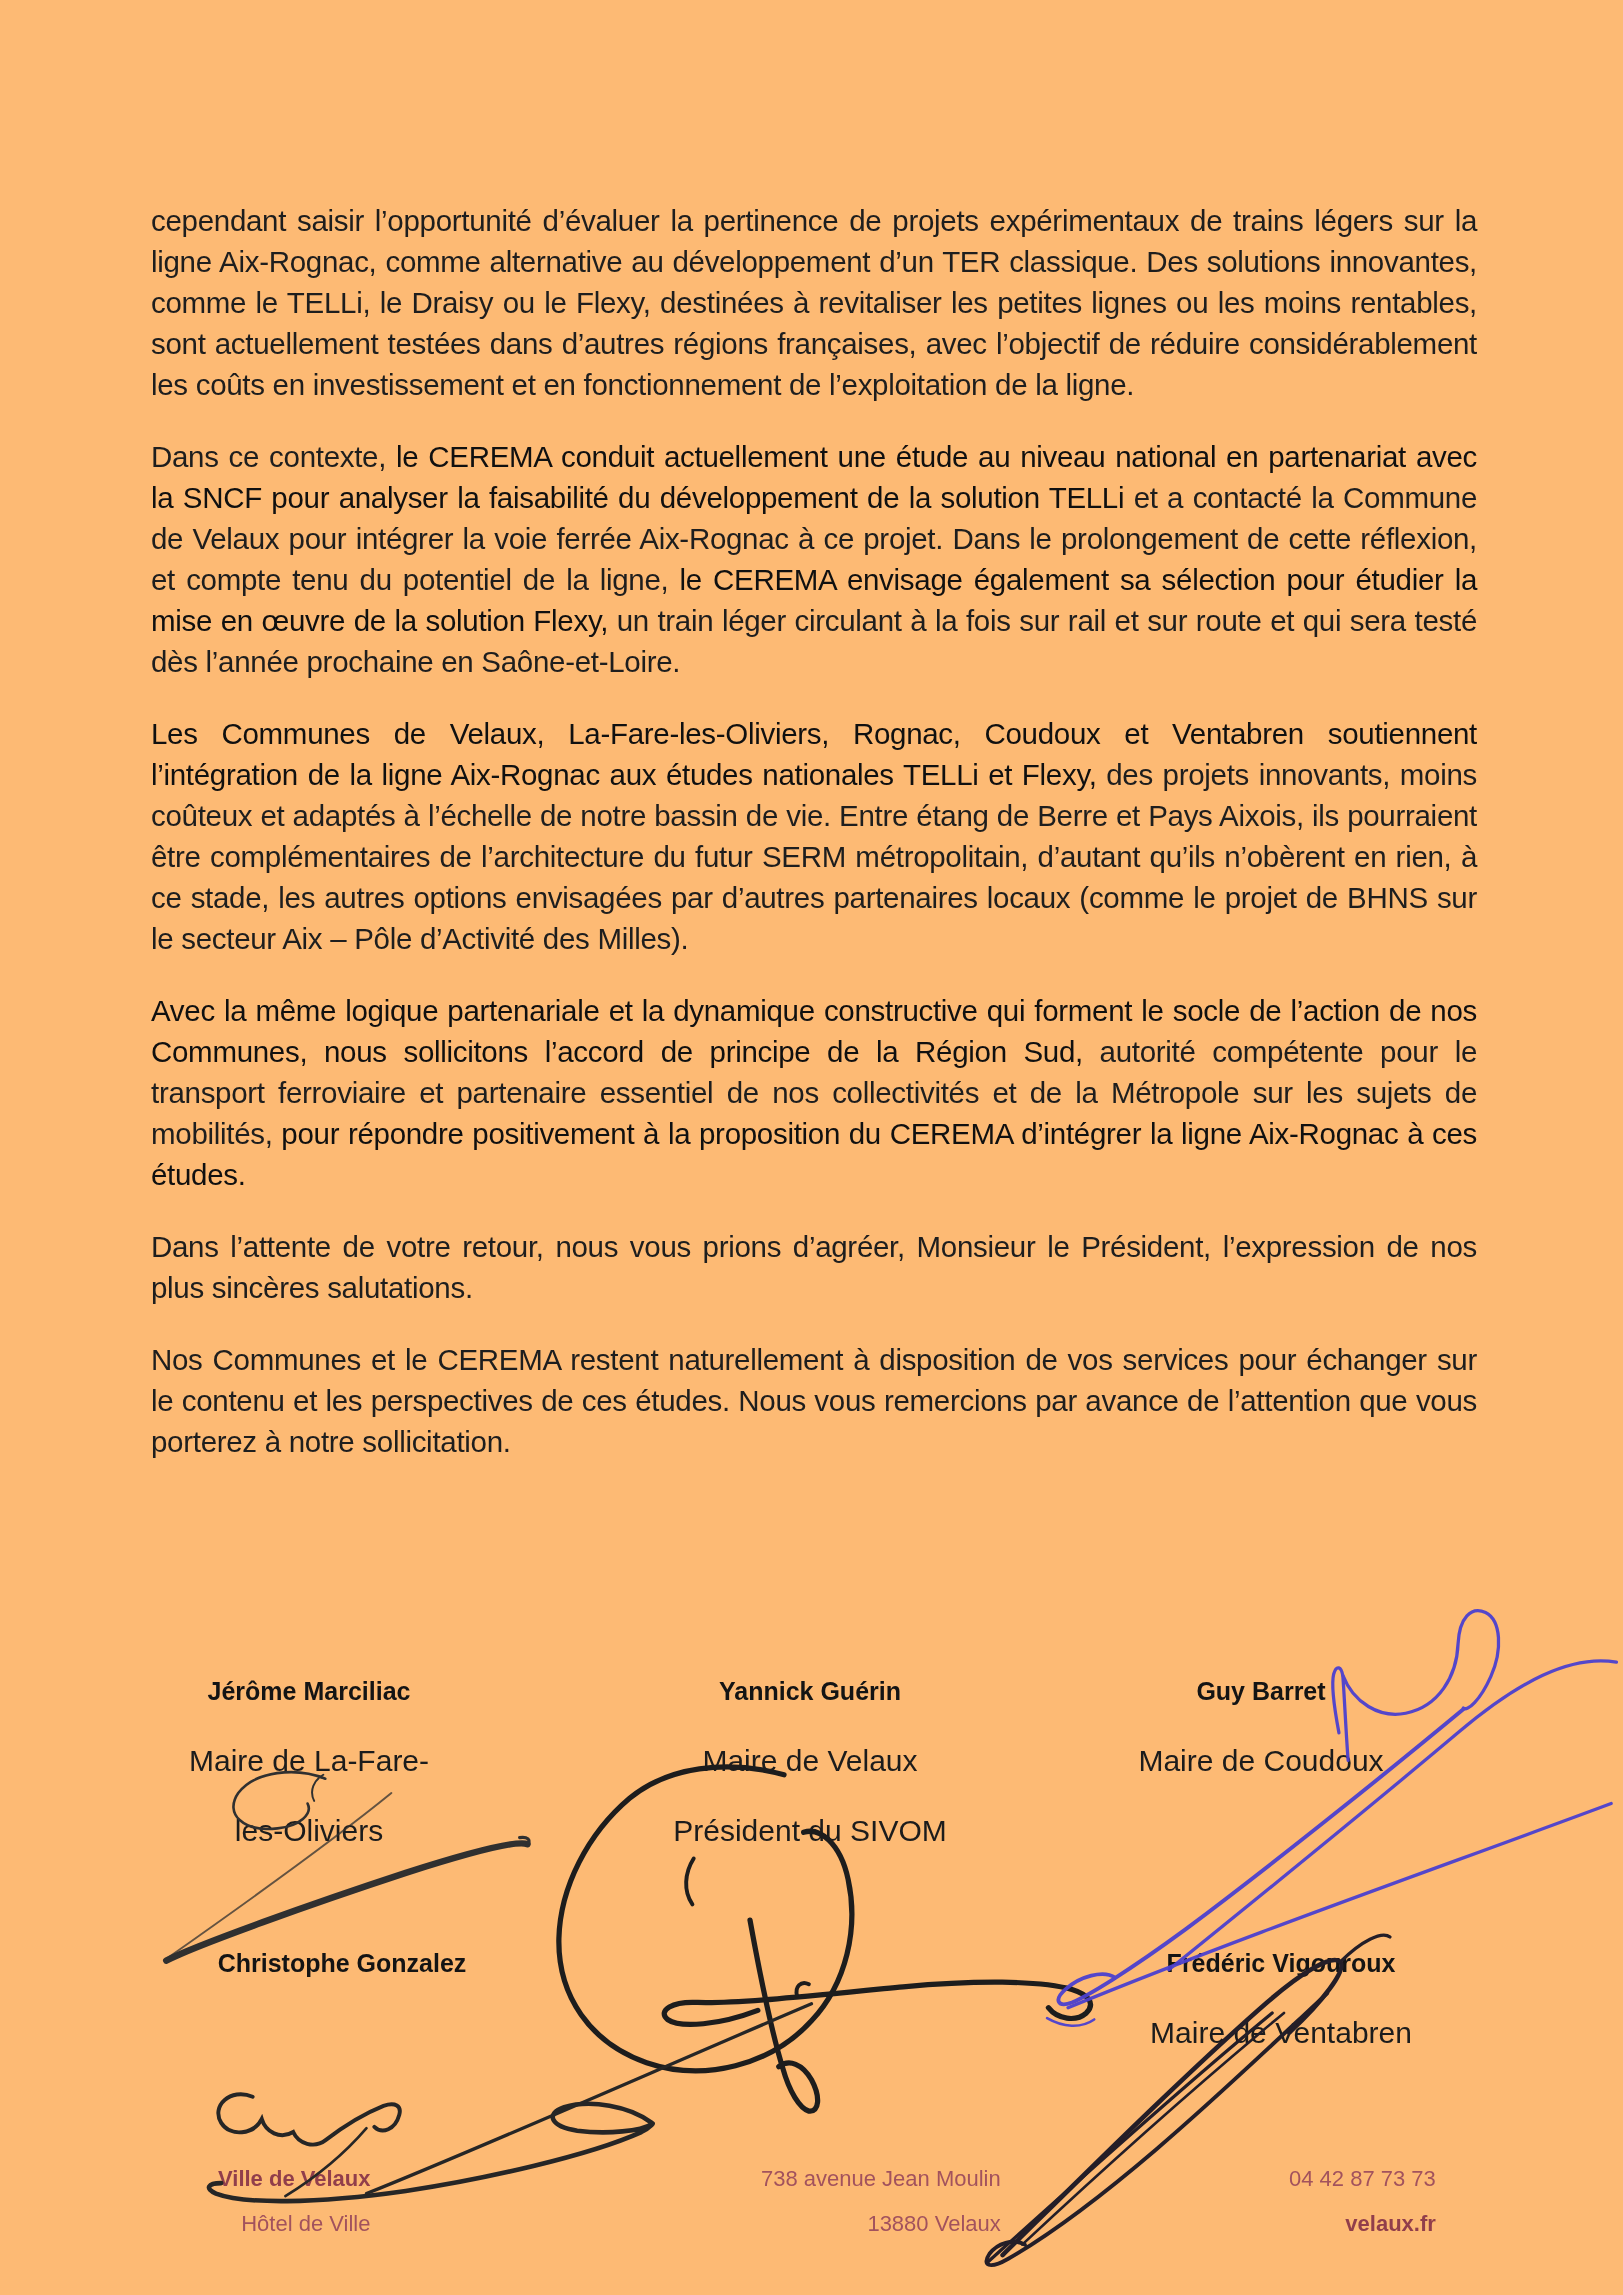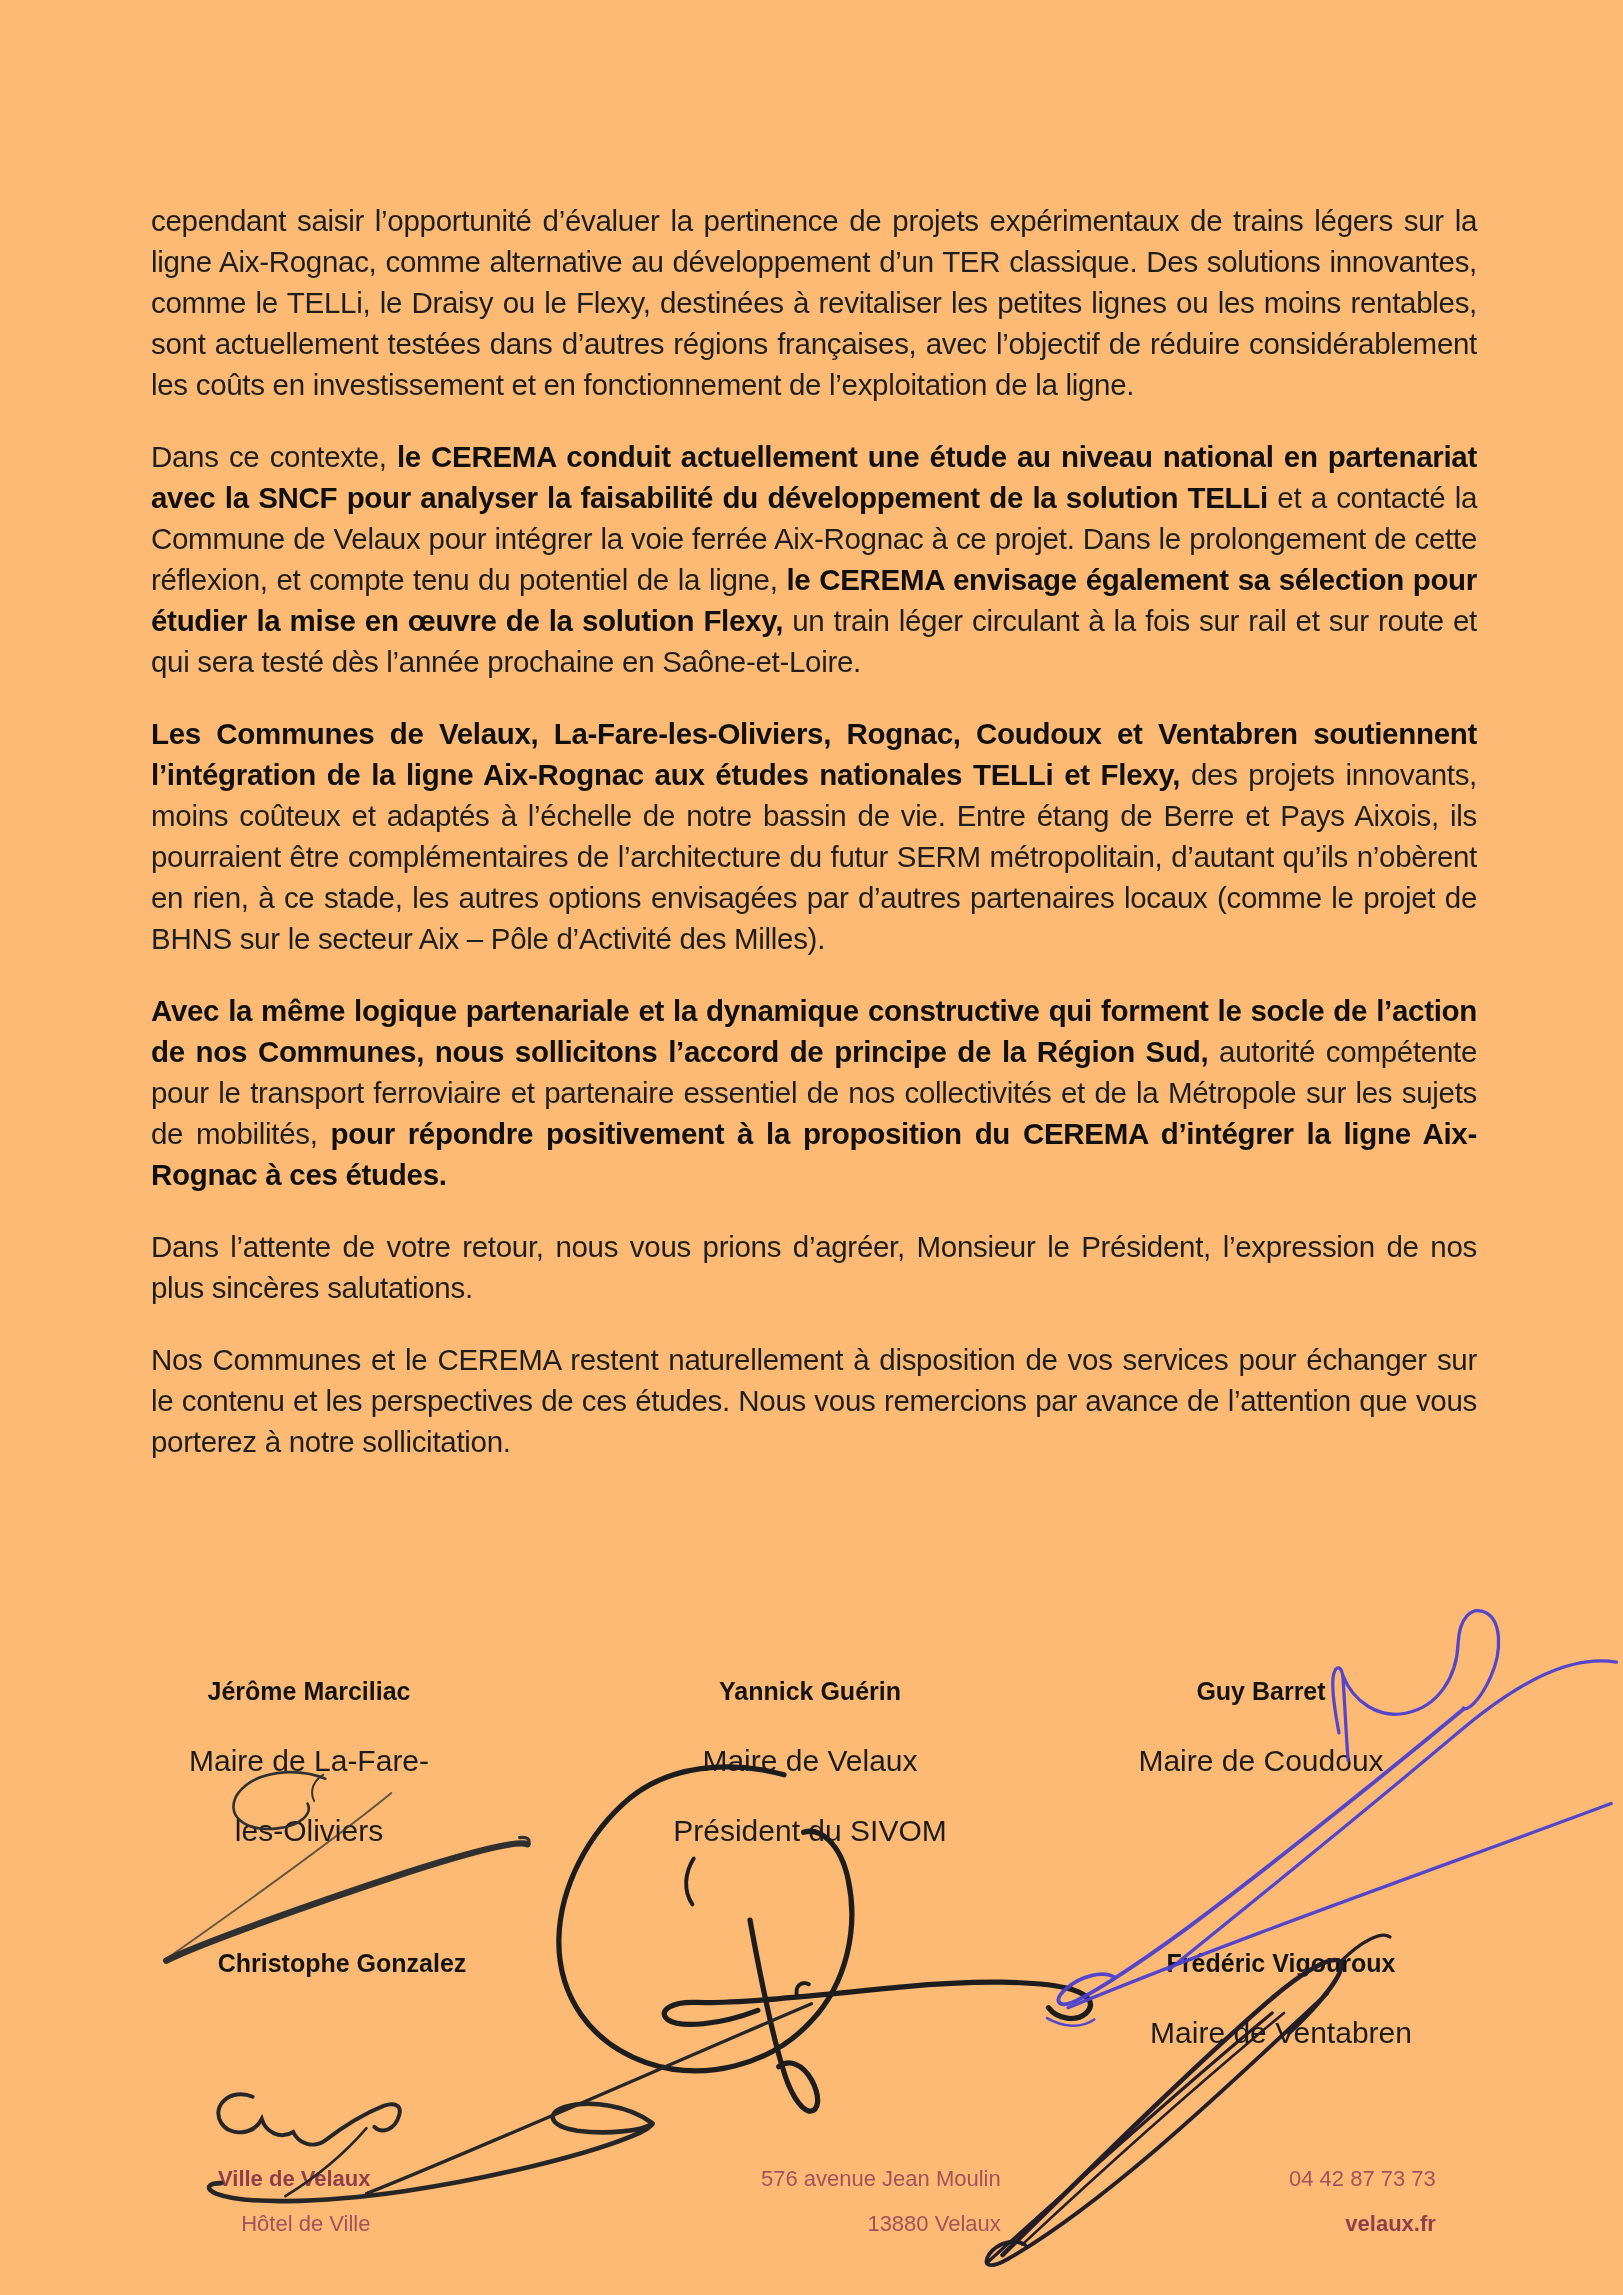--- a/index.html
+++ b/index.html
@@ -19,21 +19,21 @@
     width: 1326px;
   }
   .body-text p {
     margin: 0 0 31px 0;
     font-size: 29.5px;
     line-height: 41px;
     text-align: justify;
     letter-spacing: -0.3px;
     color: #1e1e1e;
   }
-  .seg-b { font-weight: 700; color: #101010; margin-top: 10px; }
+  .seg-b { font-weight: 400; color: #101010; margin-top: 10px; }
   .seg-r { font-weight: 400; }
   .sig-block {
     position: absolute;
     transform: translateX(-50%);
     text-align: center;
     white-space: nowrap;
     color: #141414;
   }
   .sig-block div { line-height: 70px; }
   .sig-name { font-size: 25px; font-weight: 700; }
@@ -97,21 +97,21 @@
   <div class="sig-block" style="left:1281px; top:1928px;">
     <div class="sig-name">Frédéric Vigouroux</div>
     <div class="sig-title">Maire de Ventabren</div>
   </div>
 
   <div class="footer-col" style="left:218px;">
     <div class="f-bold">Ville de Velaux</div>
     <div class="f-reg">Hôtel de Ville</div>
   </div>
   <div class="footer-col" style="left:761px;">
-    <div class="f-reg">576 avenue Jean Moulin</div>
+    <div class="f-reg">738 avenue Jean Moulin</div>
     <div class="f-reg">13880 Velaux</div>
   </div>
   <div class="footer-col" style="left:1289px;">
     <div class="f-reg">04 42 87 73 73</div>
     <div class="f-bold">velaux.fr</div>
   </div>
 
   <svg class="ink-overlay" viewBox="0 0 2480 3507">
 
     <g fill="none" stroke="#303030" stroke-linecap="round">

